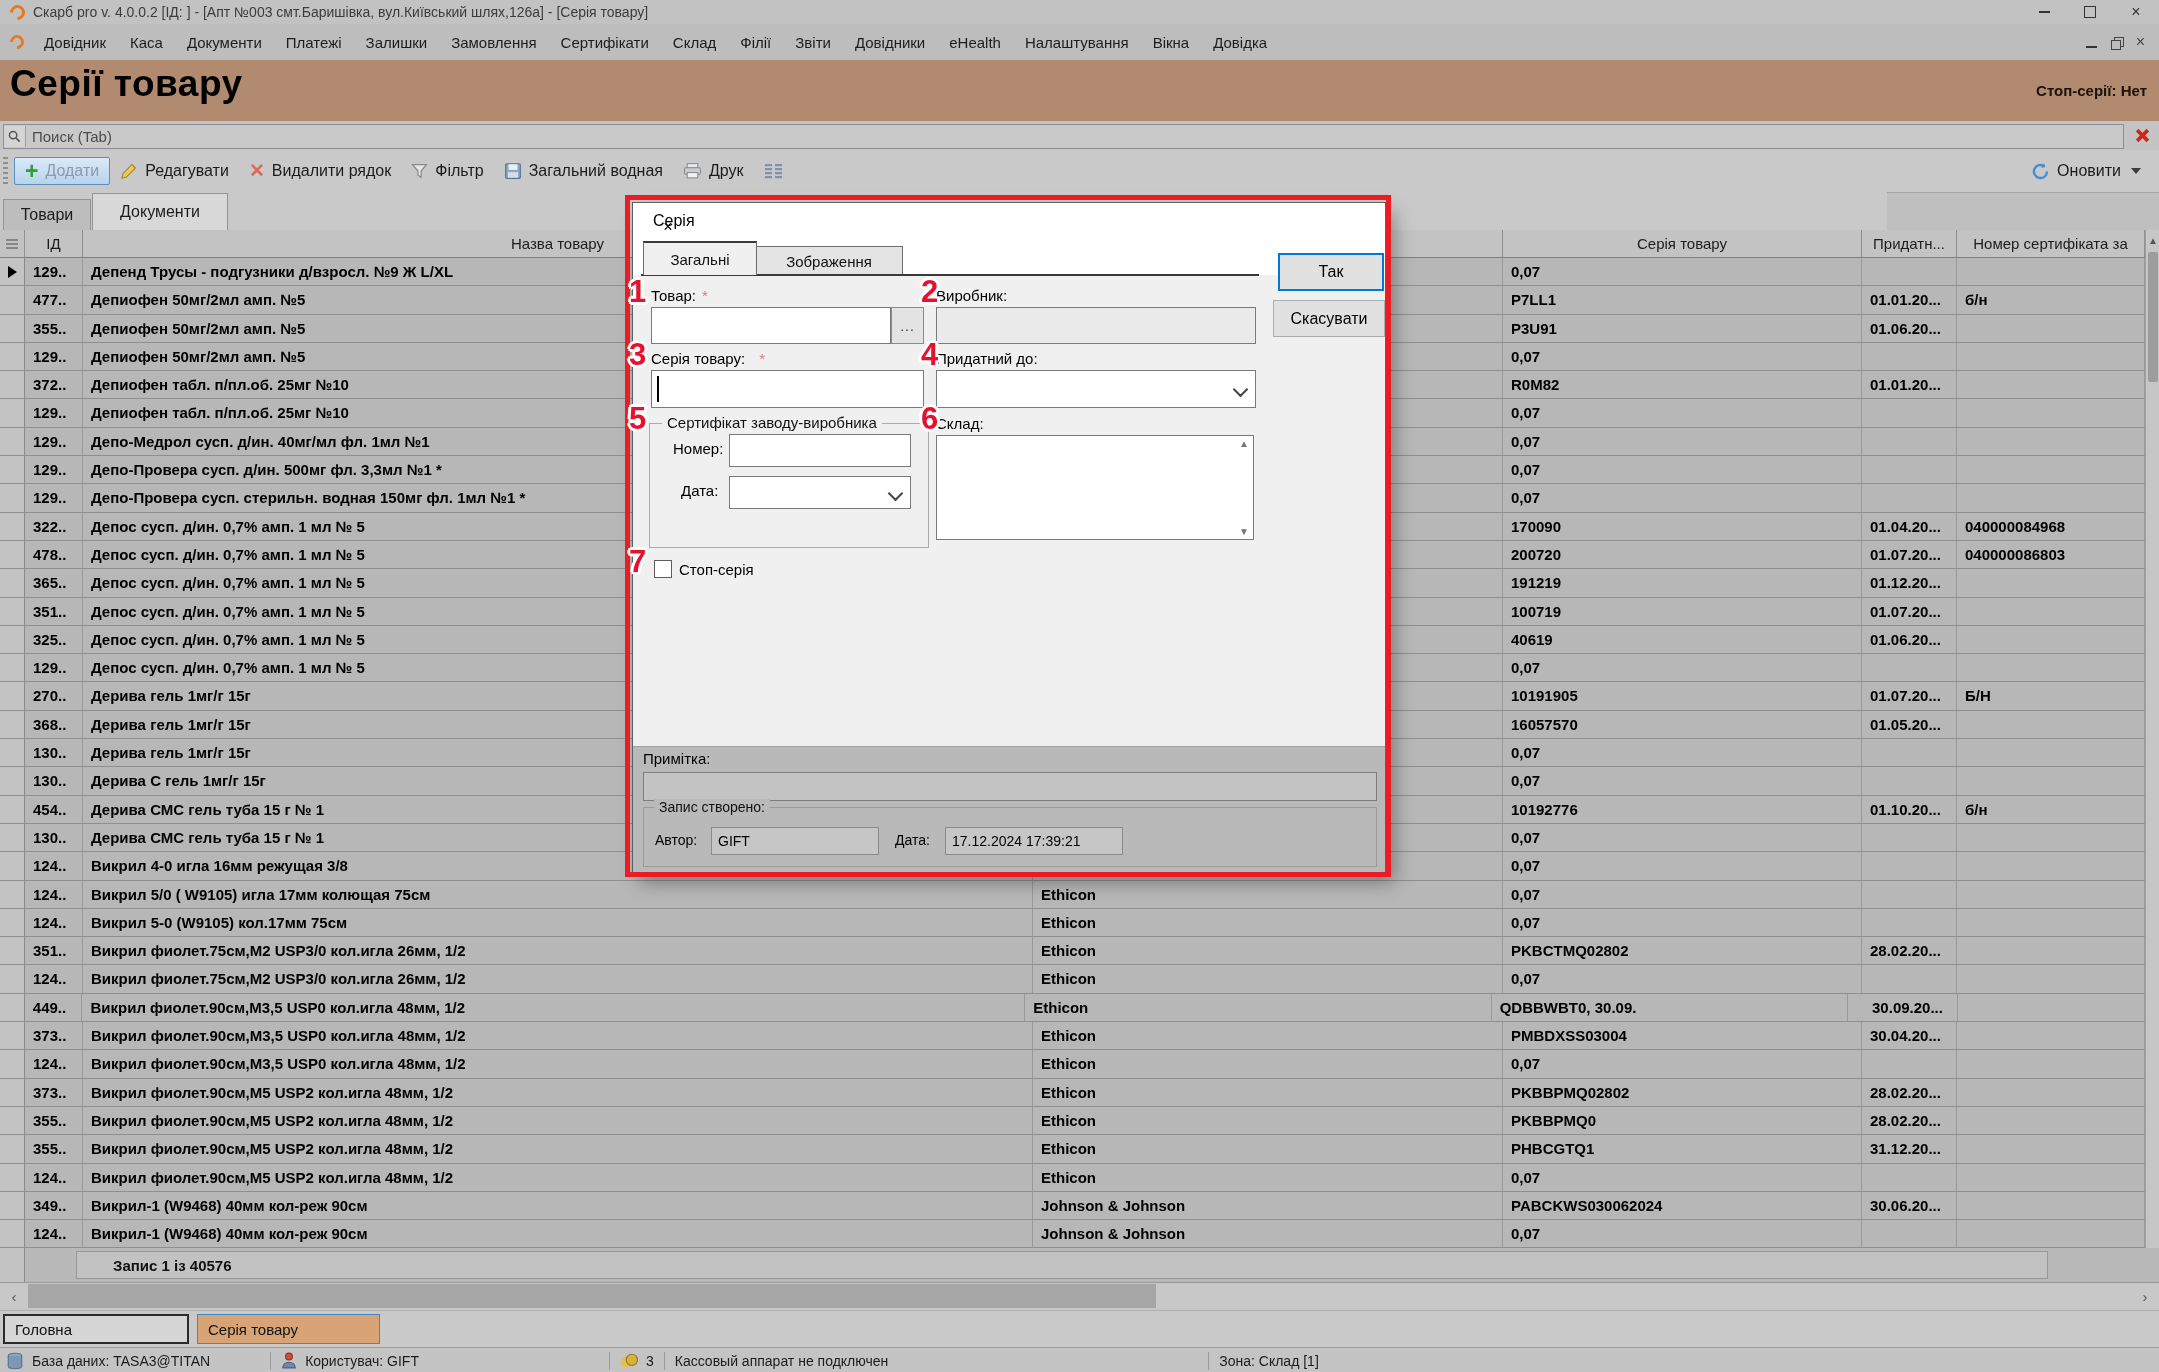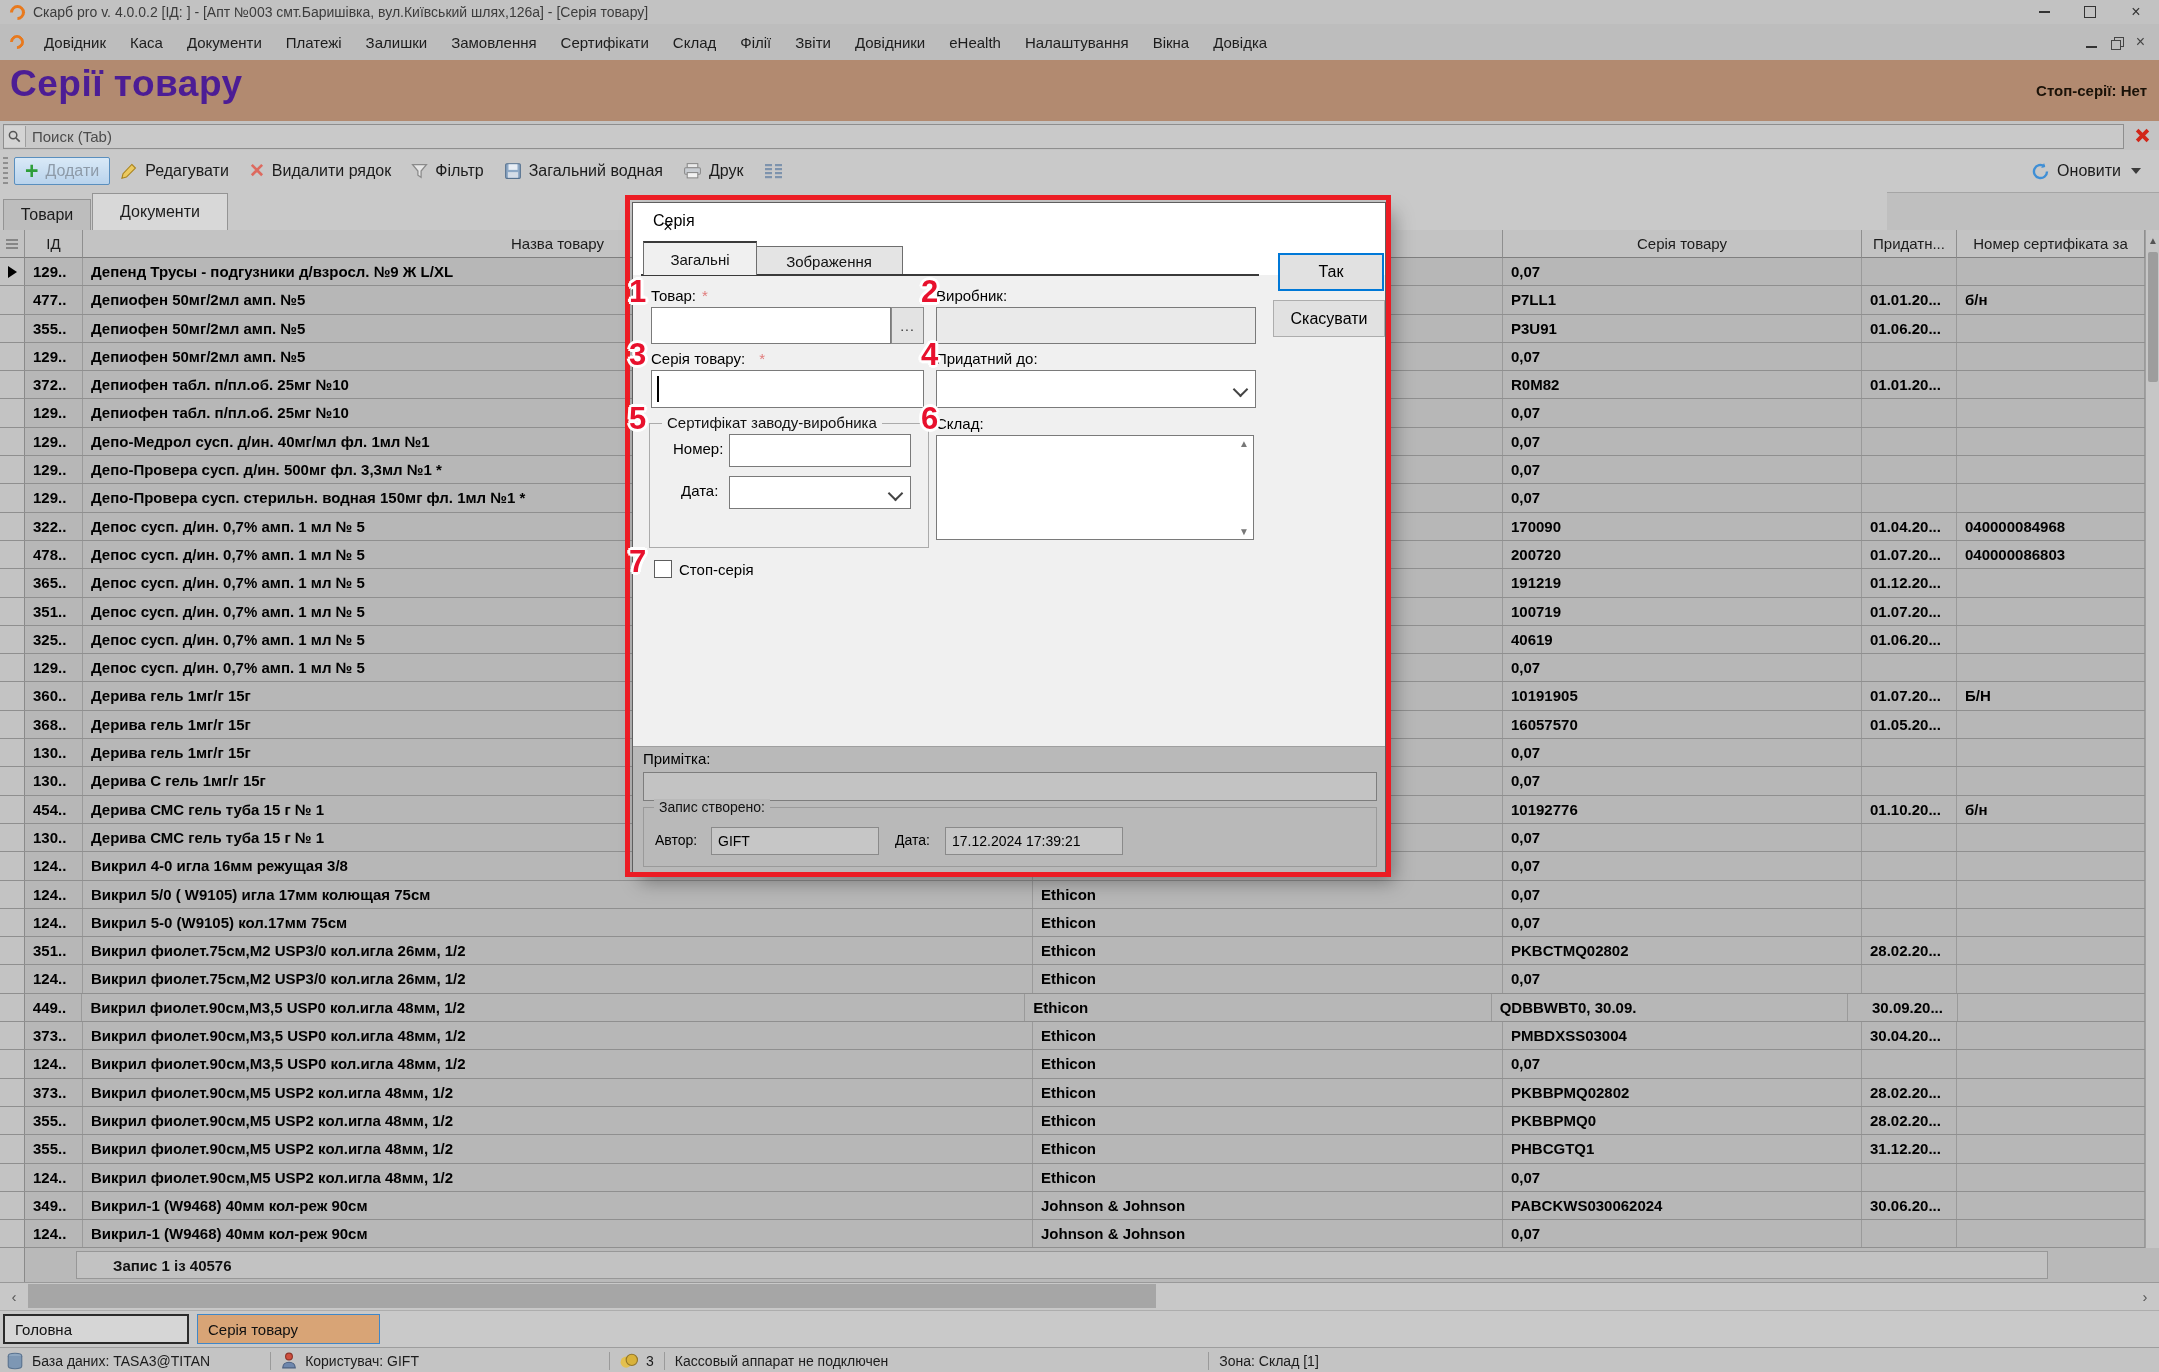--- a/index.html
+++ b/index.html
@@ -21,21 +21,21 @@
   .menubar{left:0;top:24px;width:2159px;height:36px;background:#bdbdbd;border-bottom:1px solid #a9a9a9;
            display:flex;align-items:center;font-size:15px;color:#1d1d1d;}
   .menu-item{padding:0 12px;line-height:35px;cursor:default;}
   .mdi-btns{margin-left:auto;display:flex;align-items:center;gap:14px;padding-right:14px;color:#444;}
   .mdi-restore{position:relative;width:11px;height:11px;}
   .mdi-restore:before{content:"";position:absolute;left:3px;top:0;width:8px;height:8px;border:1.4px solid #444;}
   .mdi-restore:after{content:"";position:absolute;left:0;top:3px;width:8px;height:8px;border:1.4px solid #444;background:#bdbdbd;}
 
   
   .band{left:0;top:60px;width:2159px;height:61px;background:#b28a70;display:flex;align-items:center;}
-  .band h1{margin:0 0 13px 10px;font-size:37px;font-weight:bold;color:#4c1d95;letter-spacing:0.5px;}
+  .band h1{margin:0 0 13px 10px;font-size:37px;font-weight:bold;color:#000000;letter-spacing:0.5px;}
   .stop-series{margin-left:auto;margin-right:12px;font-size:15px;font-weight:bold;color:#1a1208;}
 
   
   .searchrow{left:0;top:121px;width:2159px;height:29px;background:#c4c4c4;border-bottom:1px solid #9f9f9f;}
   .search-field{position:absolute;left:3px;top:3px;width:2119px;height:23px;background:#c9c9c9;border:1px solid #8e8e8e;
                 display:flex;align-items:center;}
   .search-iconbox{width:21px;height:21px;border-right:1px solid #9e9e9e;background:#d4d4d4;display:flex;align-items:center;justify-content:center;}
   .search-ph{color:#4c4c4c;font-size:15px;padding-left:6px;}
   .search-clear{position:absolute;right:5px;top:3px;width:24px;height:23px;display:flex;align-items:center;justify-content:center;}
 
@@ -418,21 +418,21 @@
         <div class="cell ind" style="width: 25px;"></div>
         <div class="cell" style="width: 58px;">129..</div>
         <div class="cell" style="width: 950px;">Депос сусп. д/ин. 0,7% амп. 1 мл № 5</div>
         <div class="cell" style="width: 470px;"></div>
         <div class="cell" style="width: 359px;">0,07</div>
         <div class="cell" style="width: 95px;"></div>
         <div class="cell" style="width: 188px;"></div>
       </div>
       <div class="grid-row">
         <div class="cell ind" style="width: 25px;"></div>
-        <div class="cell" style="width: 58px;">360..</div>
+        <div class="cell" style="width: 58px;">270..</div>
         <div class="cell" style="width: 950px;">Дерива гель 1мг/г 15г</div>
         <div class="cell" style="width: 470px;"></div>
         <div class="cell" style="width: 359px;">10191905</div>
         <div class="cell" style="width: 95px;">01.07.20...</div>
         <div class="cell" style="width: 188px;">Б/Н</div>
       </div>
       <div class="grid-row">
         <div class="cell ind" style="width: 25px;"></div>
         <div class="cell" style="width: 58px;">368..</div>
         <div class="cell" style="width: 950px;">Дерива гель 1мг/г 15г</div>

